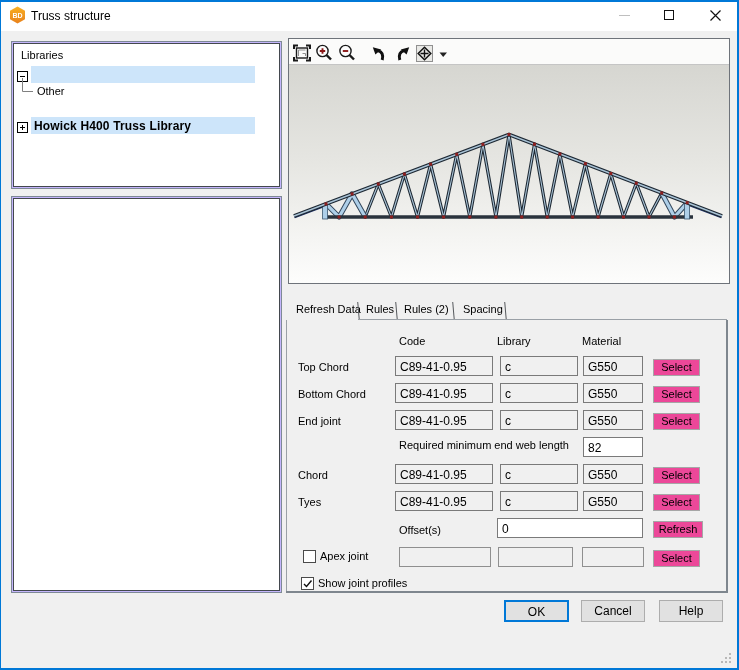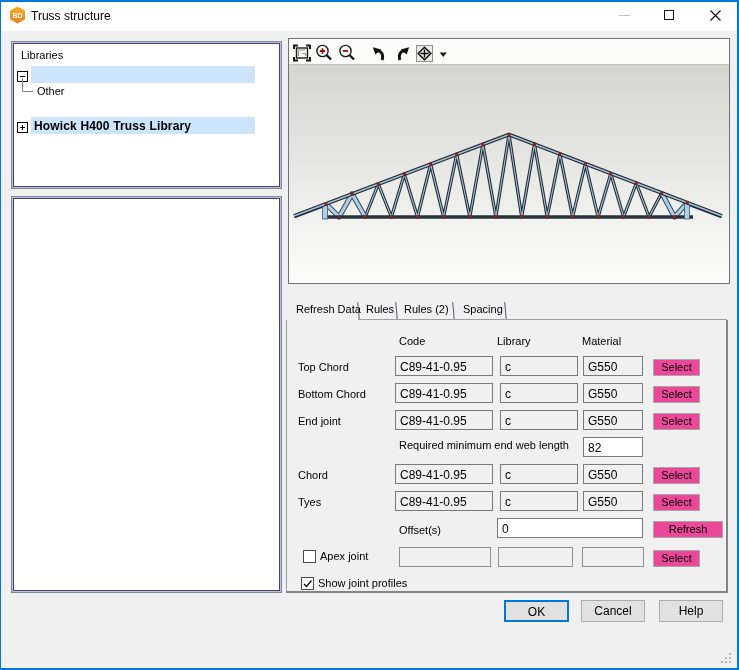--- a/index.html
+++ b/index.html
@@ -246,21 +246,21 @@
 <div class="btn" style="left:653px;top:467px">Select</div>
 
 <div class="lbl" style="left:298px;top:496px">Tyes</div>
 <div class="inp" style="left:395px;top:491px">C89-41-0.95</div>
 <div class="inp w2" style="left:500px;top:491px">c</div>
 <div class="inp w3" style="left:583px;top:491px">G550</div>
 <div class="btn" style="left:653px;top:494px">Select</div>
 
 <div class="lbl" style="left:399px;top:524px">Offset(s)</div>
 <div class="inp white" style="left:497px;top:518px;width:146px">0</div>
-<div class="btn" style="left:653px;top:521px;width:70px">Refresh</div>
+<div class="btn" style="left:653px;top:521px;width:50px">Refresh</div>
 
 <div class="cb" style="left:303px;top:550px"></div>
 <div class="lbl" style="left:320px;top:550px">Apex joint</div>
 <div class="inp" style="left:399px;top:547px;width:92px;border-color:#8f8f8f">&nbsp;</div>
 <div class="inp" style="left:498px;top:547px;width:75px;border-color:#8f8f8f">&nbsp;</div>
 <div class="inp" style="left:582px;top:547px;width:62px;border-color:#8f8f8f">&nbsp;</div>
 <div class="btn" style="left:653px;top:550px">Select</div>
 
 <div class="cb" style="left:301px;top:577px"></div>
 <svg class="abs" style="left:302px;top:578px" width="12" height="12" viewBox="0 0 12 12">

